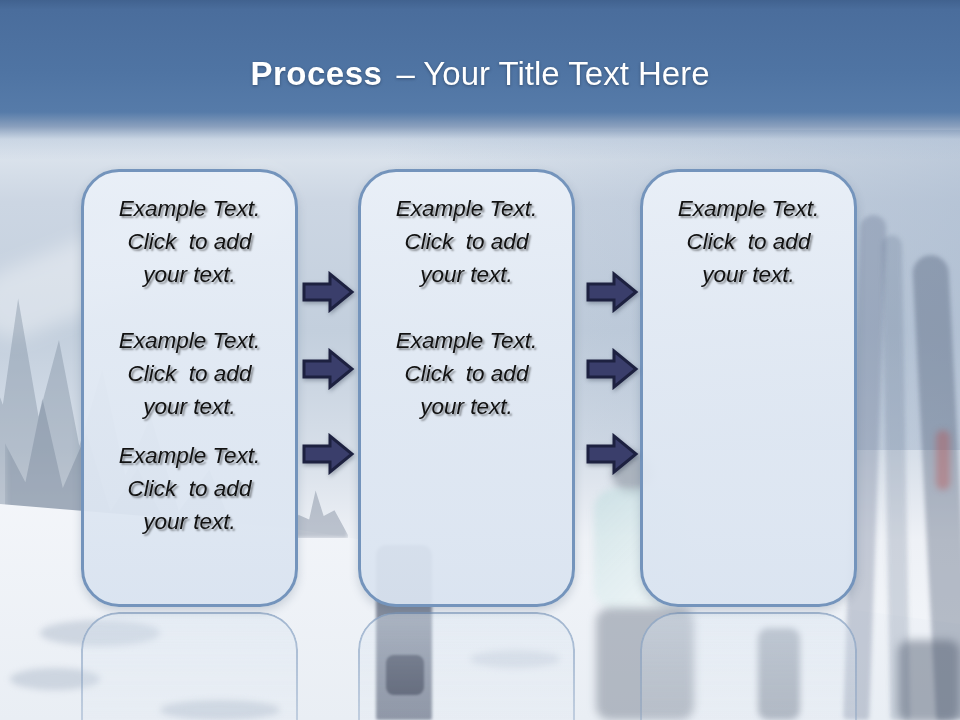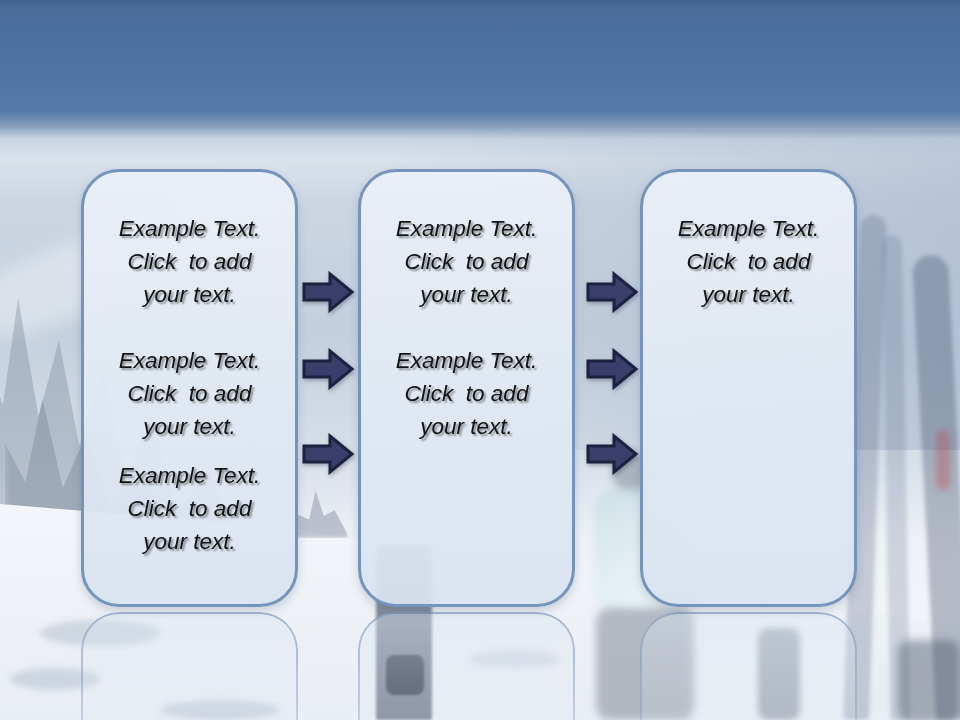--- a/index.html
+++ b/index.html
@@ -66,21 +66,21 @@
       color:#fff;font-size:33px;line-height:44px;
       text-shadow:0 1px 3px rgba(18,30,52,0.45);}
   .title .kw{font-weight:700;letter-spacing:0.5px;}
   .title .rest{font-weight:400;margin-left:14px;}
 
   
   .pbox{position:absolute;top:169px;width:217px;height:438px;box-sizing:border-box;z-index:5;
       border:3px solid #7494bc;border-radius:38px;
       background:linear-gradient(to bottom, rgba(234,240,248,0.95), rgba(217,227,240,0.93));
       box-shadow:0 4px 10px rgba(60,80,110,0.22);
-      padding-top:40px;}
+      padding-top:20px;}
   .box1{left:81px;} .box2{left:358px;} .box3{left:640px;}
   .tblock{height:99px;text-align:center;font-style:italic;
       font-size:22.5px;line-height:33px;color:#121212;
       text-shadow:2px 2px 2px rgba(0,0,0,0.40);}
   .tblock.gap-lg{margin-top:33px;}
   .tblock.gap-sm{margin-top:16px;}
   .tline{display:block;white-space:pre;}
 
   
   .arrow{position:absolute;width:53px;height:42px;z-index:6;
@@ -123,20 +123,23 @@
   <div class="shape fig-lower"></div>
   <div class="shape ski-c"></div>
   <div class="shape binding-c"></div>
   <div class="shape boot-m"></div>
 
   <div class="refl refl1"></div>
   <div class="refl refl2"></div>
   <div class="refl refl3"></div>
 
   <div class="header"></div>
+  <div class="title">
+    <span class="kw">Process</span><span class="rest">– Your Title Text Here</span>
+  </div>
 
   <div class="pbox box1">
     <div class="tblock">
       <span class="tline">Example Text.</span>
       <span class="tline">Click  to add</span>
       <span class="tline">your text.</span>
     </div>
     <div class="tblock gap-lg">
       <span class="tline">Example Text.</span>
       <span class="tline">Click  to add</span>

